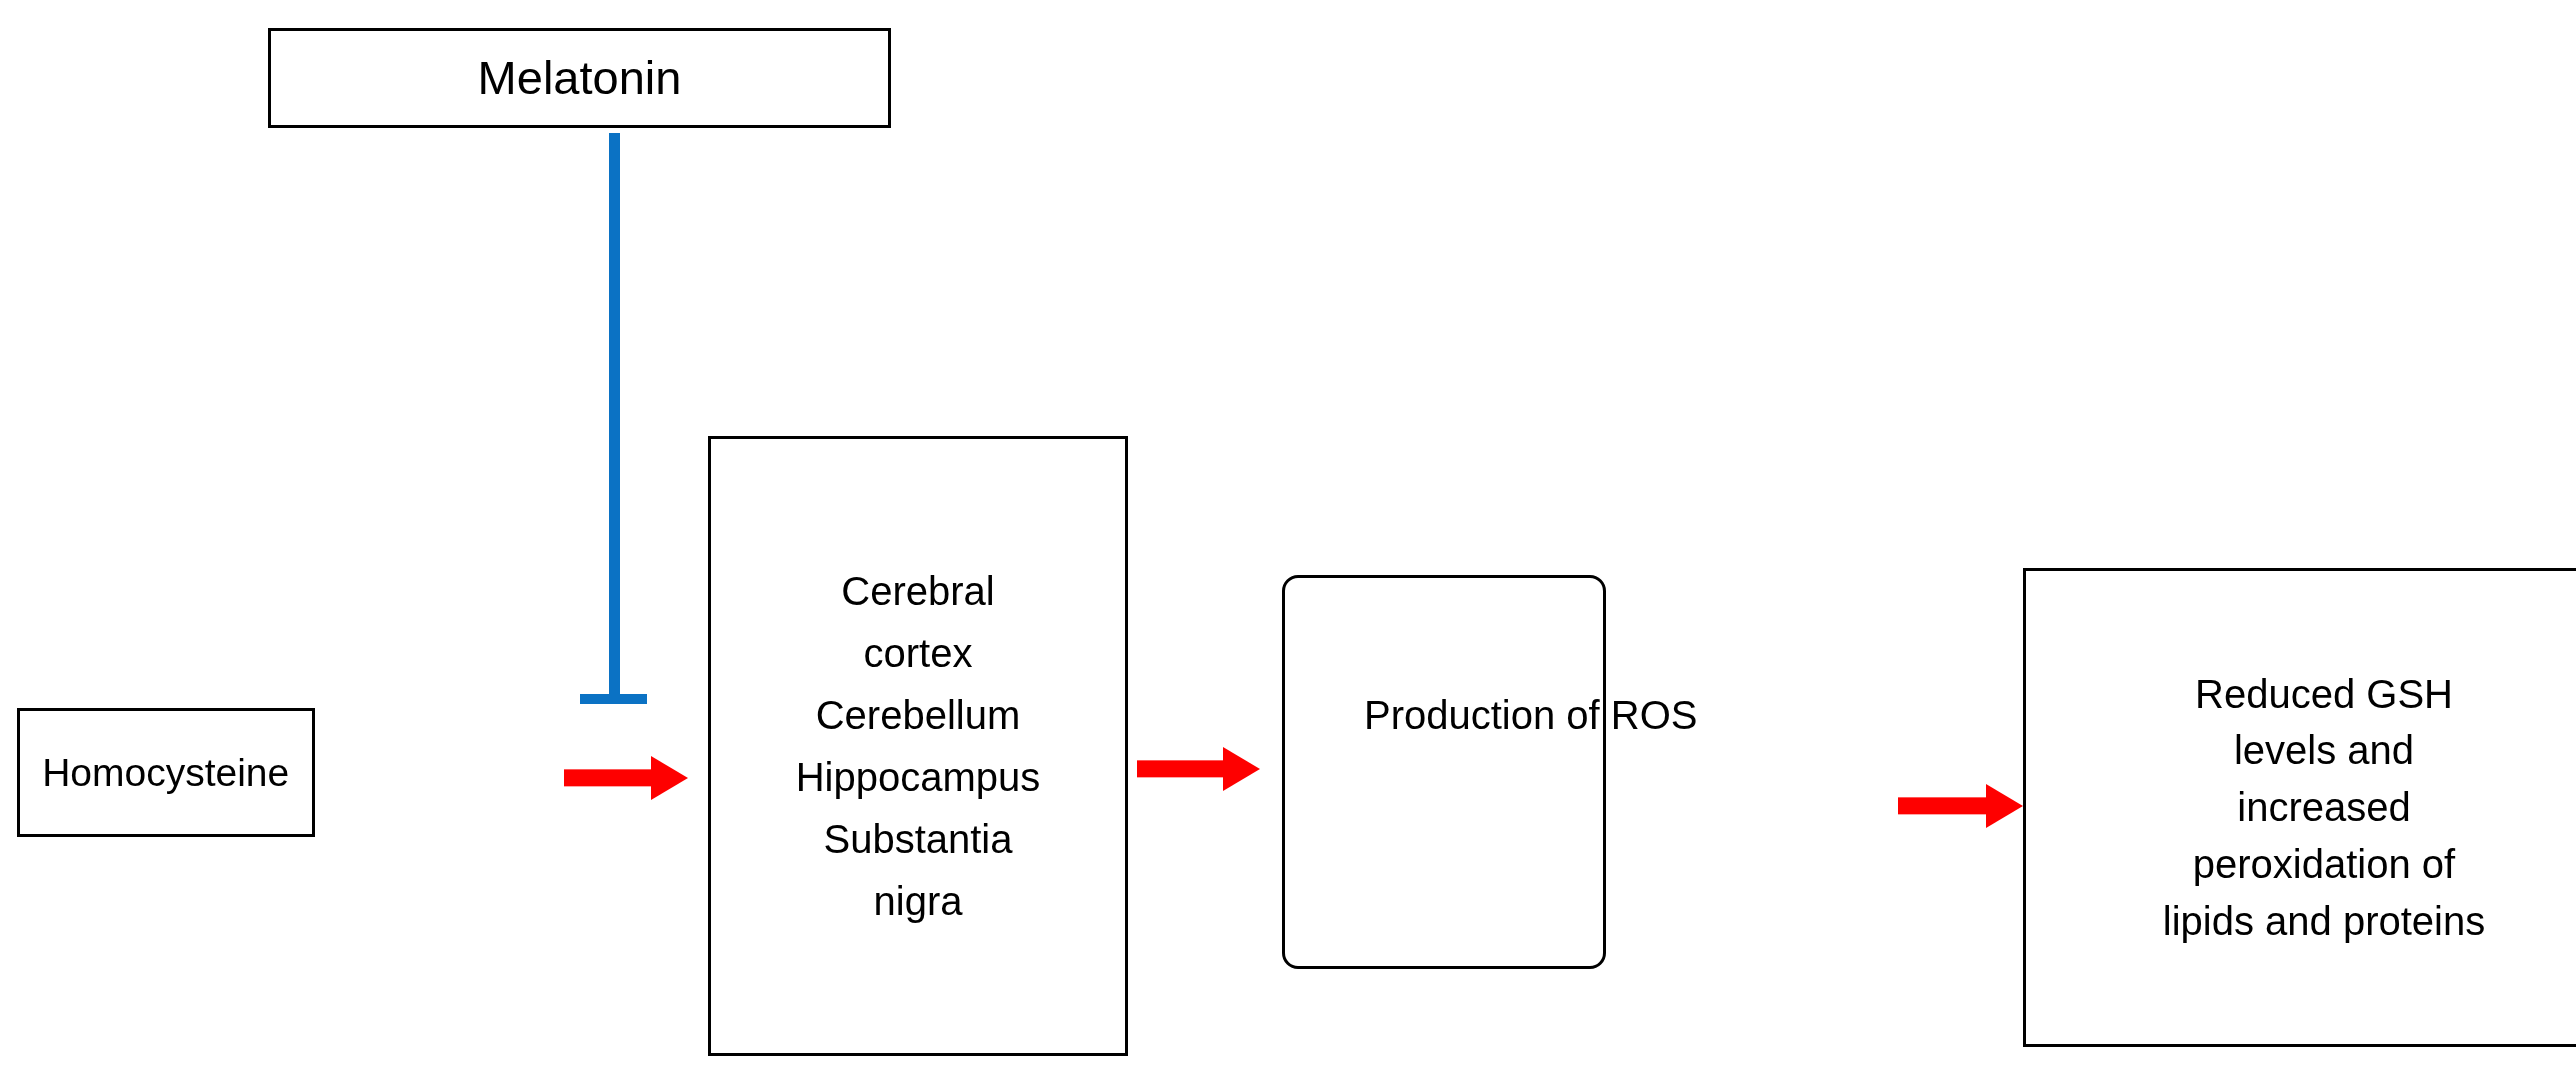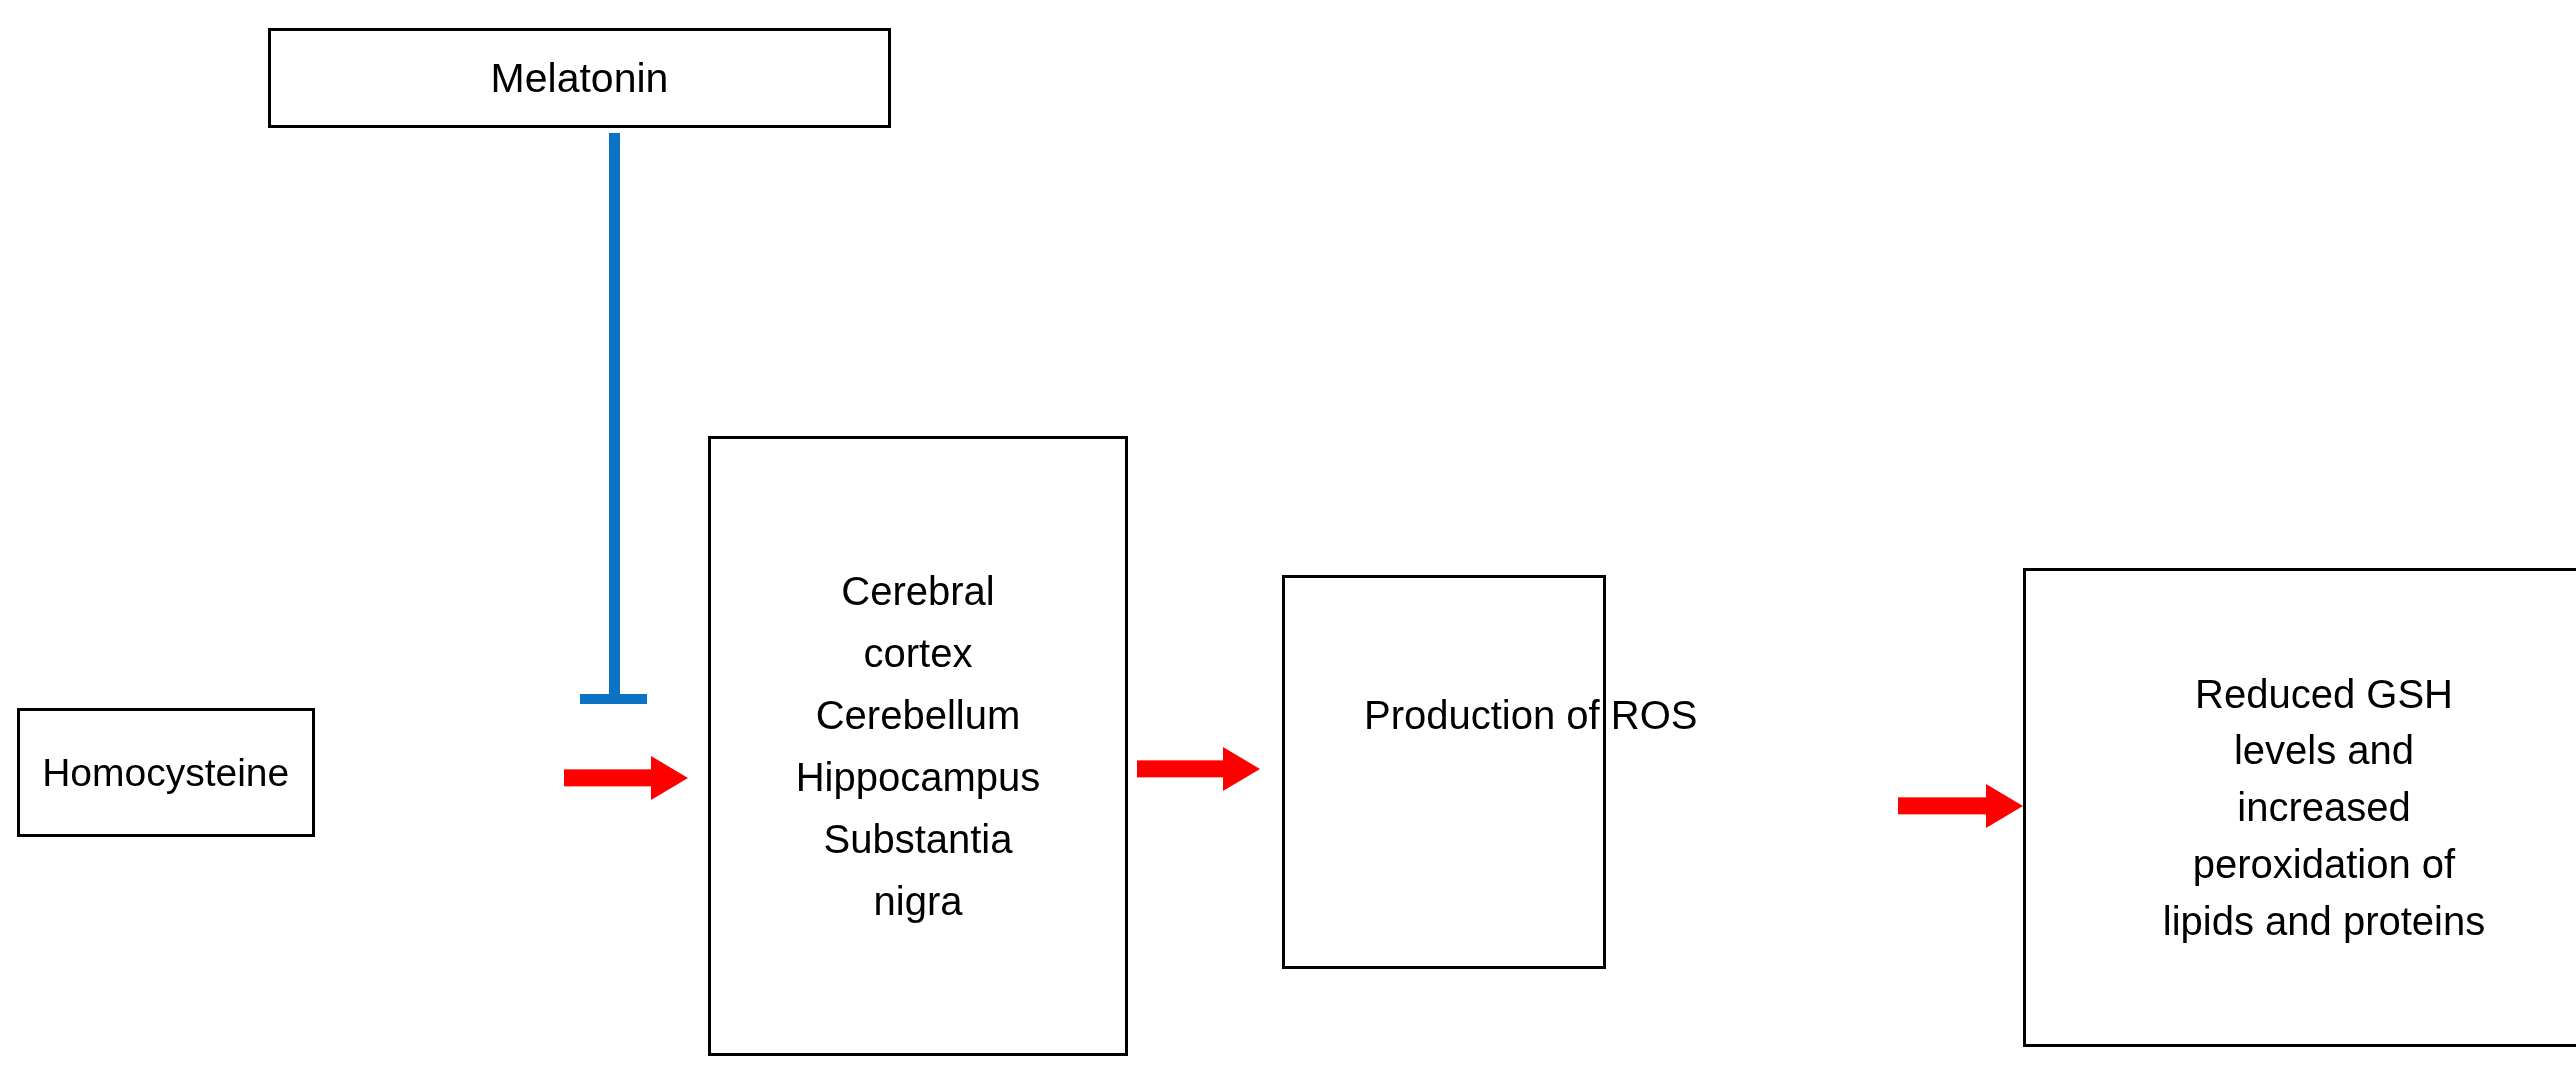--- a/index.html
+++ b/index.html
@@ -26,39 +26,40 @@
     text-align: center;
     color: #000000;
     line-height: 1.32;
     white-space: pre-line;
   }
 
   
   #node-melatonin {
     left: 268px;  top: 28px;
     width: 623px; height: 100px;
-    font-size: 41px;
+    font-size: 47px;
   }
   #node-homocysteine {
     left: 16.7px;   top: 708px;
     width: 298px; height: 129px;
     font-size: 39px;
   }
   #node-brain-regions {
     left: 708px; top: 436px;
     width: 420px; height: 620px;
     font-size: 40px;
     line-height: 1.55;
     padding: 0 10px;
   }
   #node-ros-gpx {
     left: 1282px; top: 575px;
     width: 324px; height: 394px;
     font-size: 40px;
     display: block;
+    border-radius: 16px;
   }
   #node-gsh {
     left: 2023px; top: 568px;
     width: 602px; height: 479px;
     font-size: 40px;
     line-height: 1.42;
     padding: 0 6.7px;
   }
 
   

